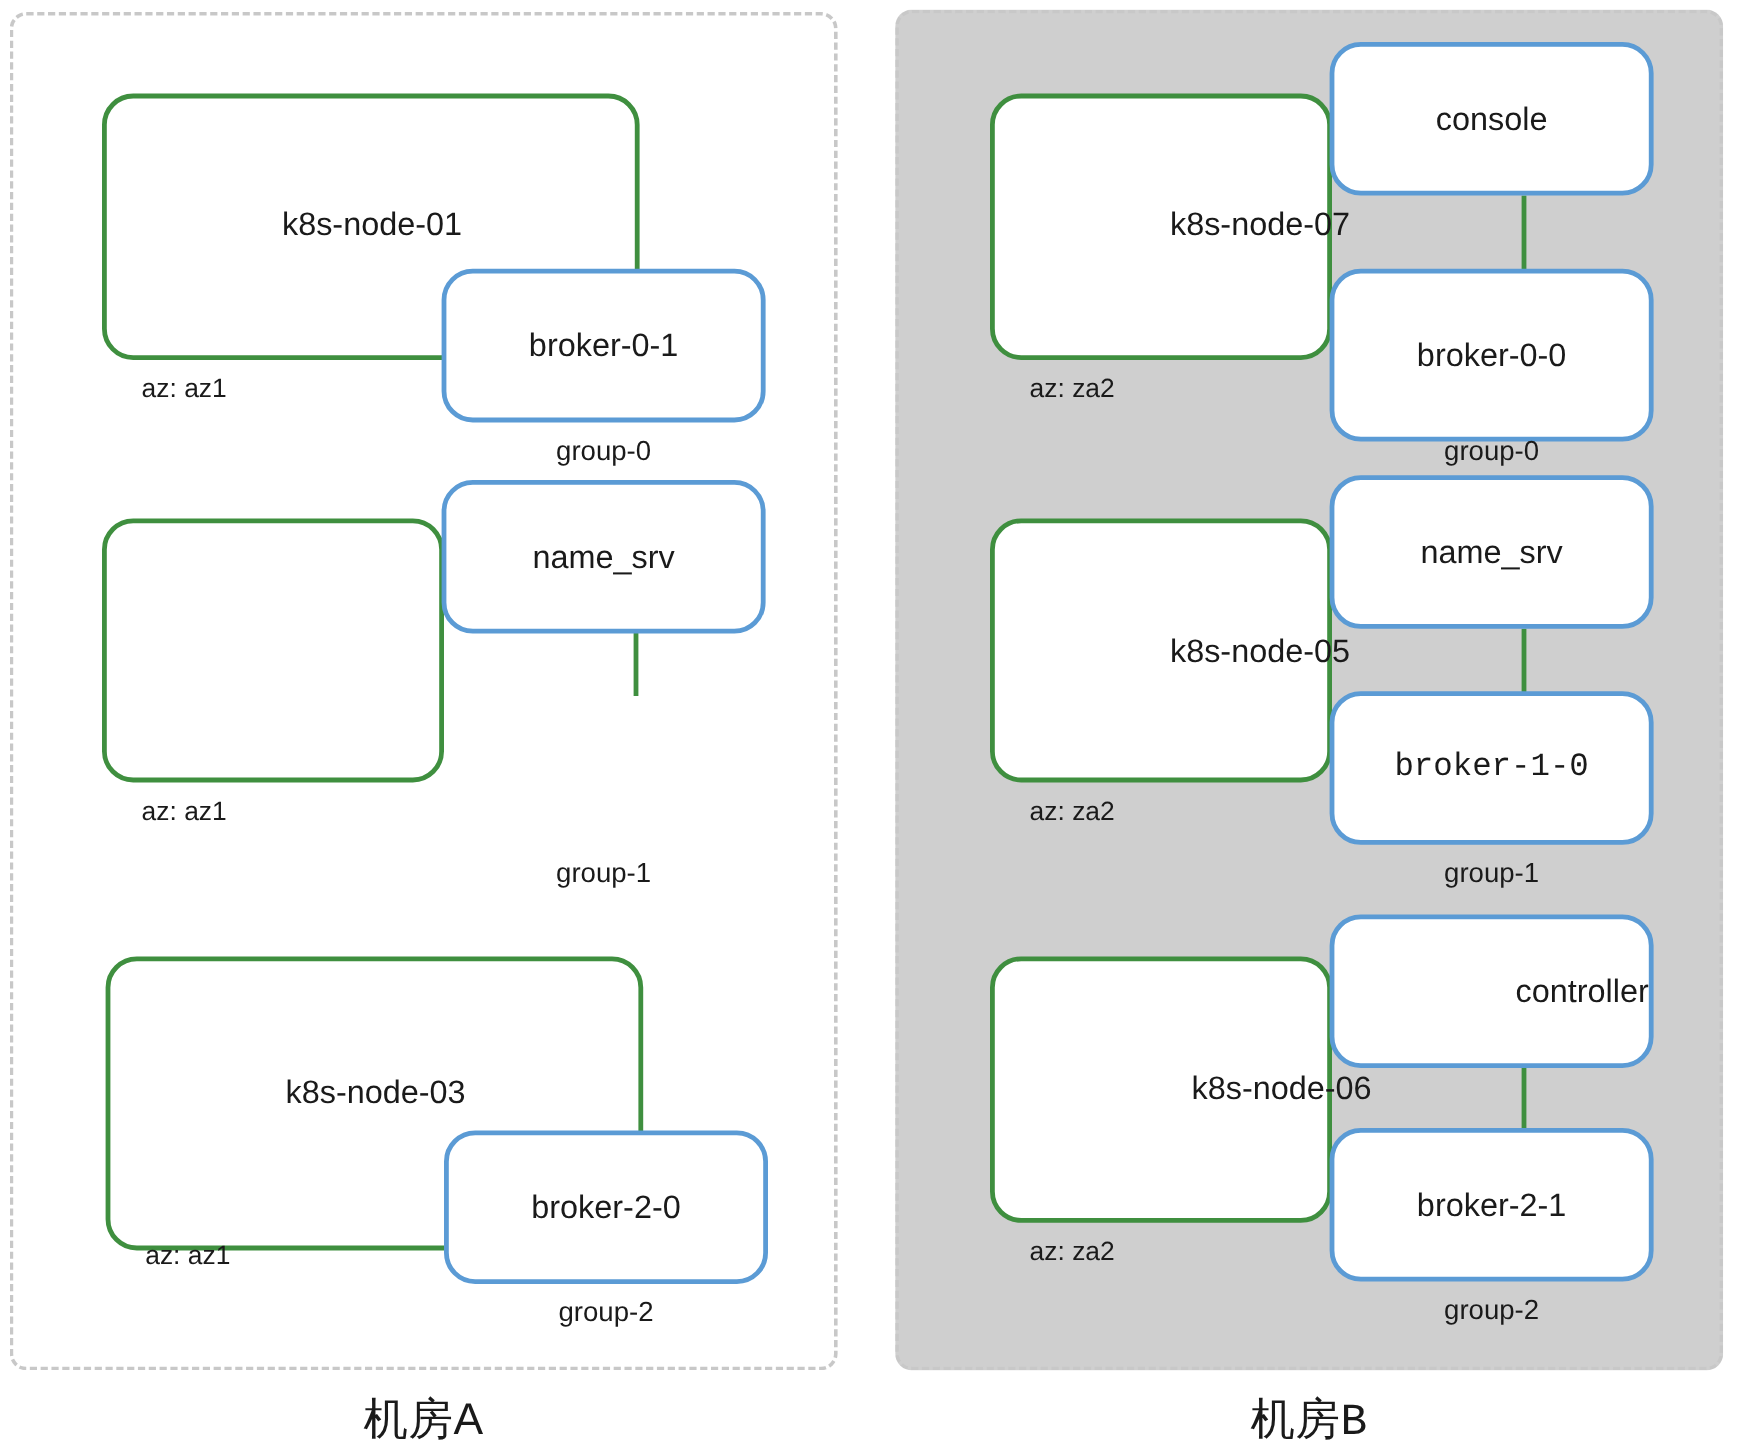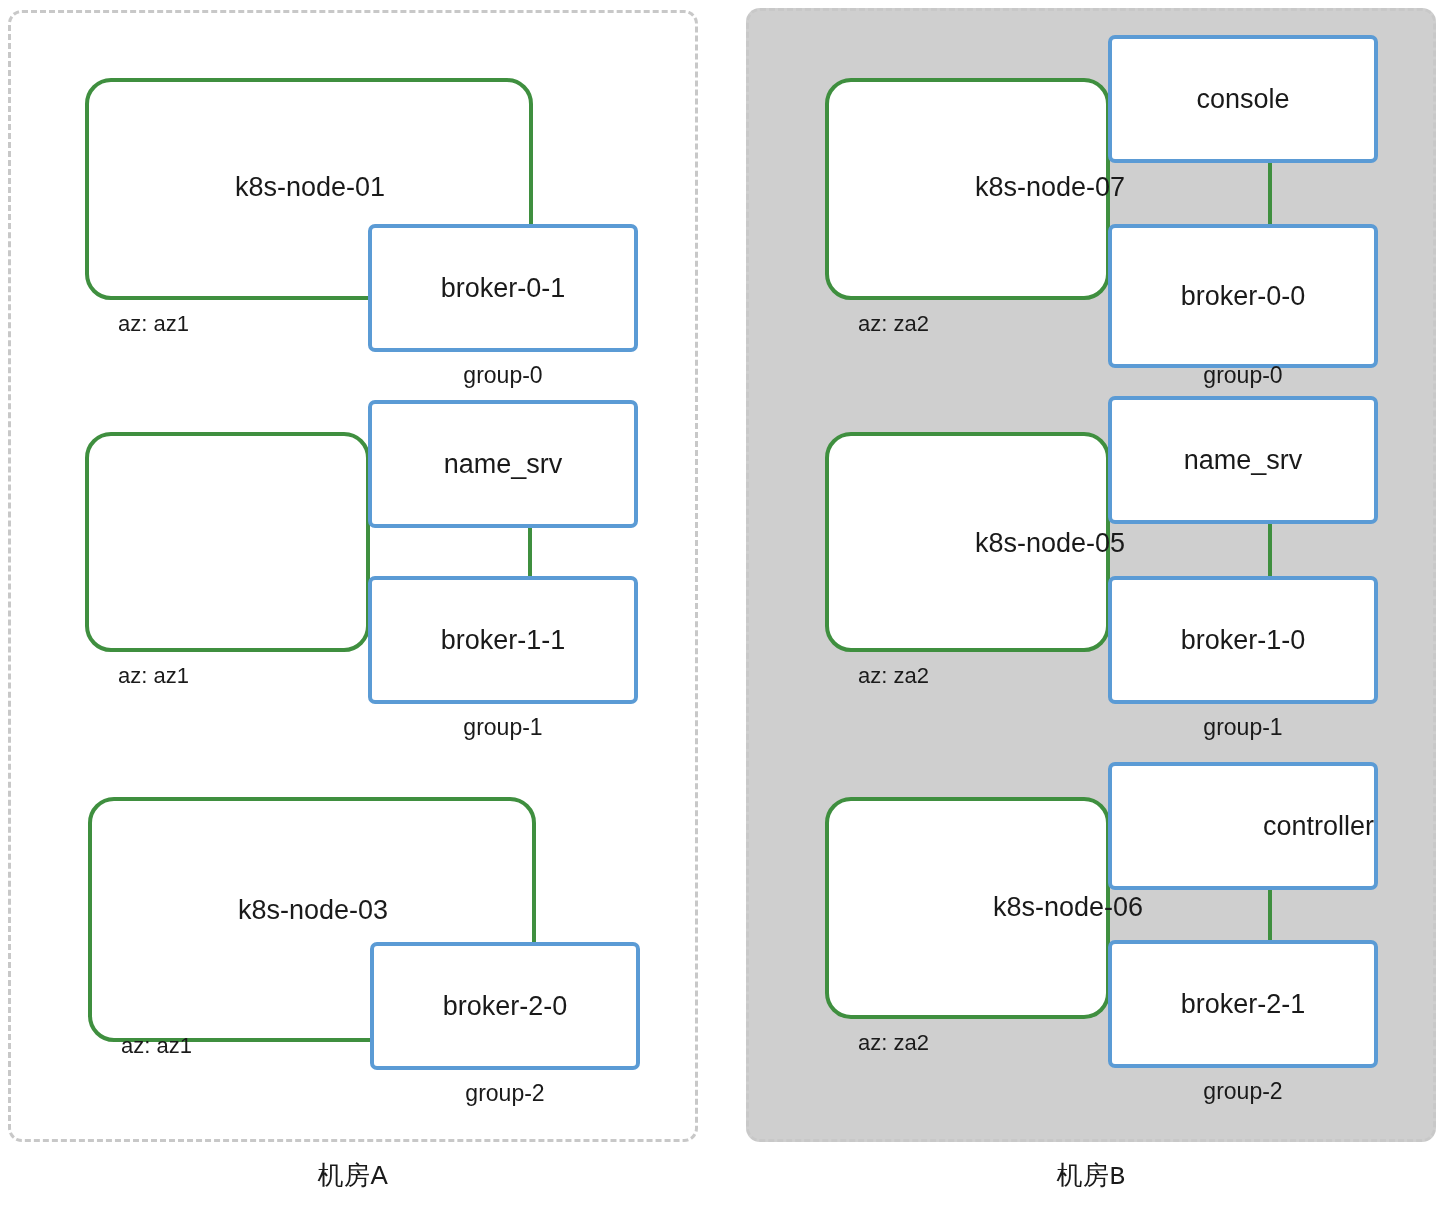--- a/index.html
+++ b/index.html
@@ -24,21 +24,21 @@
     border: 3px dashed #c8c8c8;
     border-radius: 14px;
     box-sizing: border-box;
   }
   .dc-panel.plain   { background: #ffffff; }
   .dc-panel.shaded  { background: #cfcfcf; }
 
   .dc-caption {
     position: absolute;
     text-align: center;
-    font-size: 26px;
+    font-size: 37px;
     color: #1a1a1a;
     white-space: nowrap;
     letter-spacing: 0.5px;
   }
 
   
   .node-box {
     position: absolute;
     border: 4px solid #3f8f3f;
     border-radius: 26px;
@@ -56,21 +56,21 @@
     position: absolute;
     font-size: 22px;
     color: #1a1a1a;
     white-space: nowrap;
   }
 
   
   .pod-box {
     position: absolute;
     border: 4px solid #5b9bd5;
-    border-radius: 7px;
+    border-radius: 26px;
     background: #ffffff;
     box-sizing: border-box;
     display: flex;
     align-items: center;
     justify-content: center;
   }
   .pod-label {
     font-size: 27px;
     color: #1a1a1a;
     white-space: nowrap;
@@ -108,23 +108,20 @@
 
   <div class="node-box" style="left:85px; top:432px; width:285px; height:220px;"></div>
   <div class="az-label" style="left:118px; top:663px;">az: az1</div>
 
   <div class="connector-v" style="left:528px; top:524px; height:56px;"></div>
 
   <div class="pod-box" style="left:368px; top:400px; width:270px; height:128px;">
     <span class="pod-label">name_srv</span>
   </div>
 
-  <div class="pod-box" style="left:368px; top:576px; width:270px; height:128px;">
-    <span class="pod-label">broker-1-1</span>
-  </div>
   <div class="group-label" style="left:368px; top:714px; width:270px;">group-1</div>
 
   <div class="node-box" style="left:88px; top:797px; width:448px; height:245px;"></div>
   <div class="node-label" style="left:133px; top:895px; width:360px;">k8s-node-03</div>
   <div class="az-label" style="left:121px; top:1033px;">az: az1</div>
 
   <div class="pod-box" style="left:370px; top:942px; width:270px; height:128px;">
     <span class="pod-label">broker-2-0</span>
   </div>
   <div class="group-label" style="left:370px; top:1080px; width:270px;">group-2</div>
@@ -151,21 +148,21 @@
   <div class="node-box" style="left:825px; top:432px; width:285px; height:220px;"></div>
   <div class="node-label" style="left:870px; top:528px; width:360px;">k8s-node-05</div>
   <div class="az-label" style="left:858px; top:663px;">az: za2</div>
 
   <div class="connector-v" style="left:1268px; top:524px; height:56px;"></div>
 
   <div class="pod-box" style="left:1108px; top:396px; width:270px; height:128px;">
     <span class="pod-label">name_srv</span>
   </div>
 
-  <div class="pod-box" style="left:1108px; top:576px; width:270px; height:128px;">
+  <div class="pod-box" style="left:1108px; top:576px; width:270px; height:128px;font-family:Liberation Mono, monospace;">
     <span class="pod-label">broker-1-0</span>
   </div>
   <div class="group-label" style="left:1108px; top:714px; width:270px;">group-1</div>
 
   <div class="node-box" style="left:825px; top:797px; width:285px; height:222px;"></div>
   <div class="node-label" style="left:888px; top:892px; width:360px;">k8s-node-06</div>
   <div class="az-label" style="left:858px; top:1030px;">az: za2</div>
 
   <div class="connector-v" style="left:1268px; top:884px; height:62px;"></div>
 

